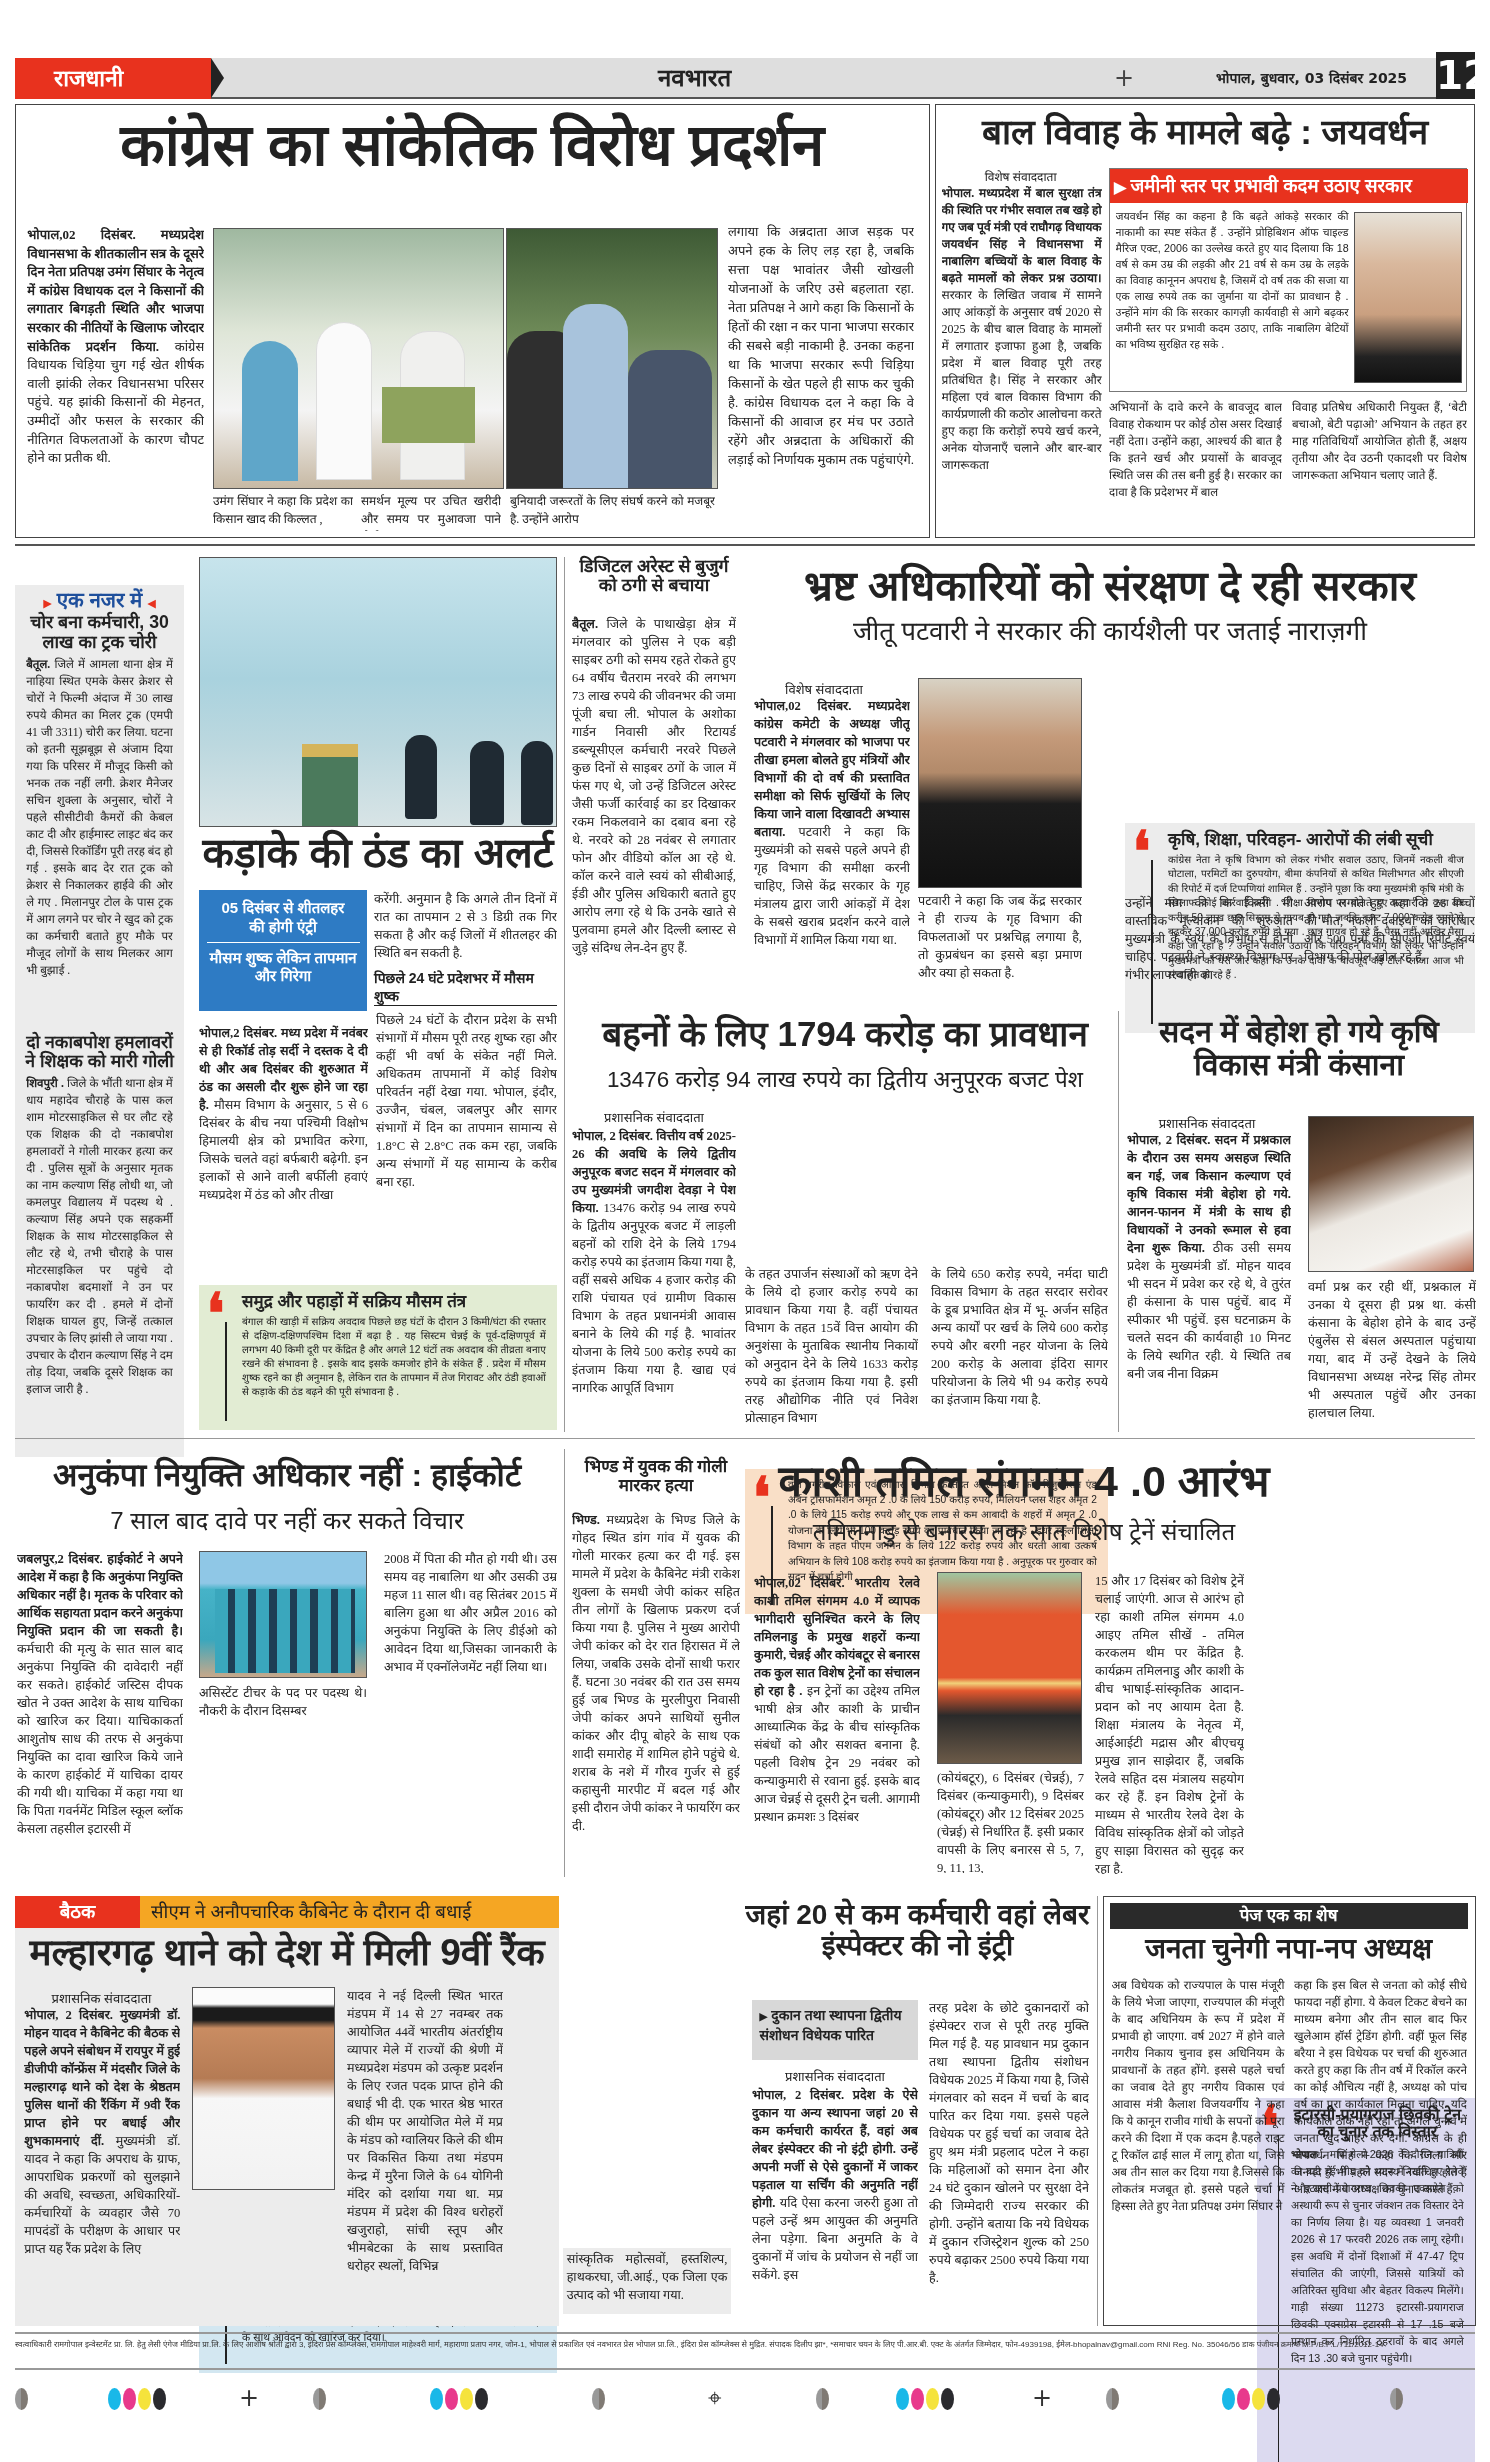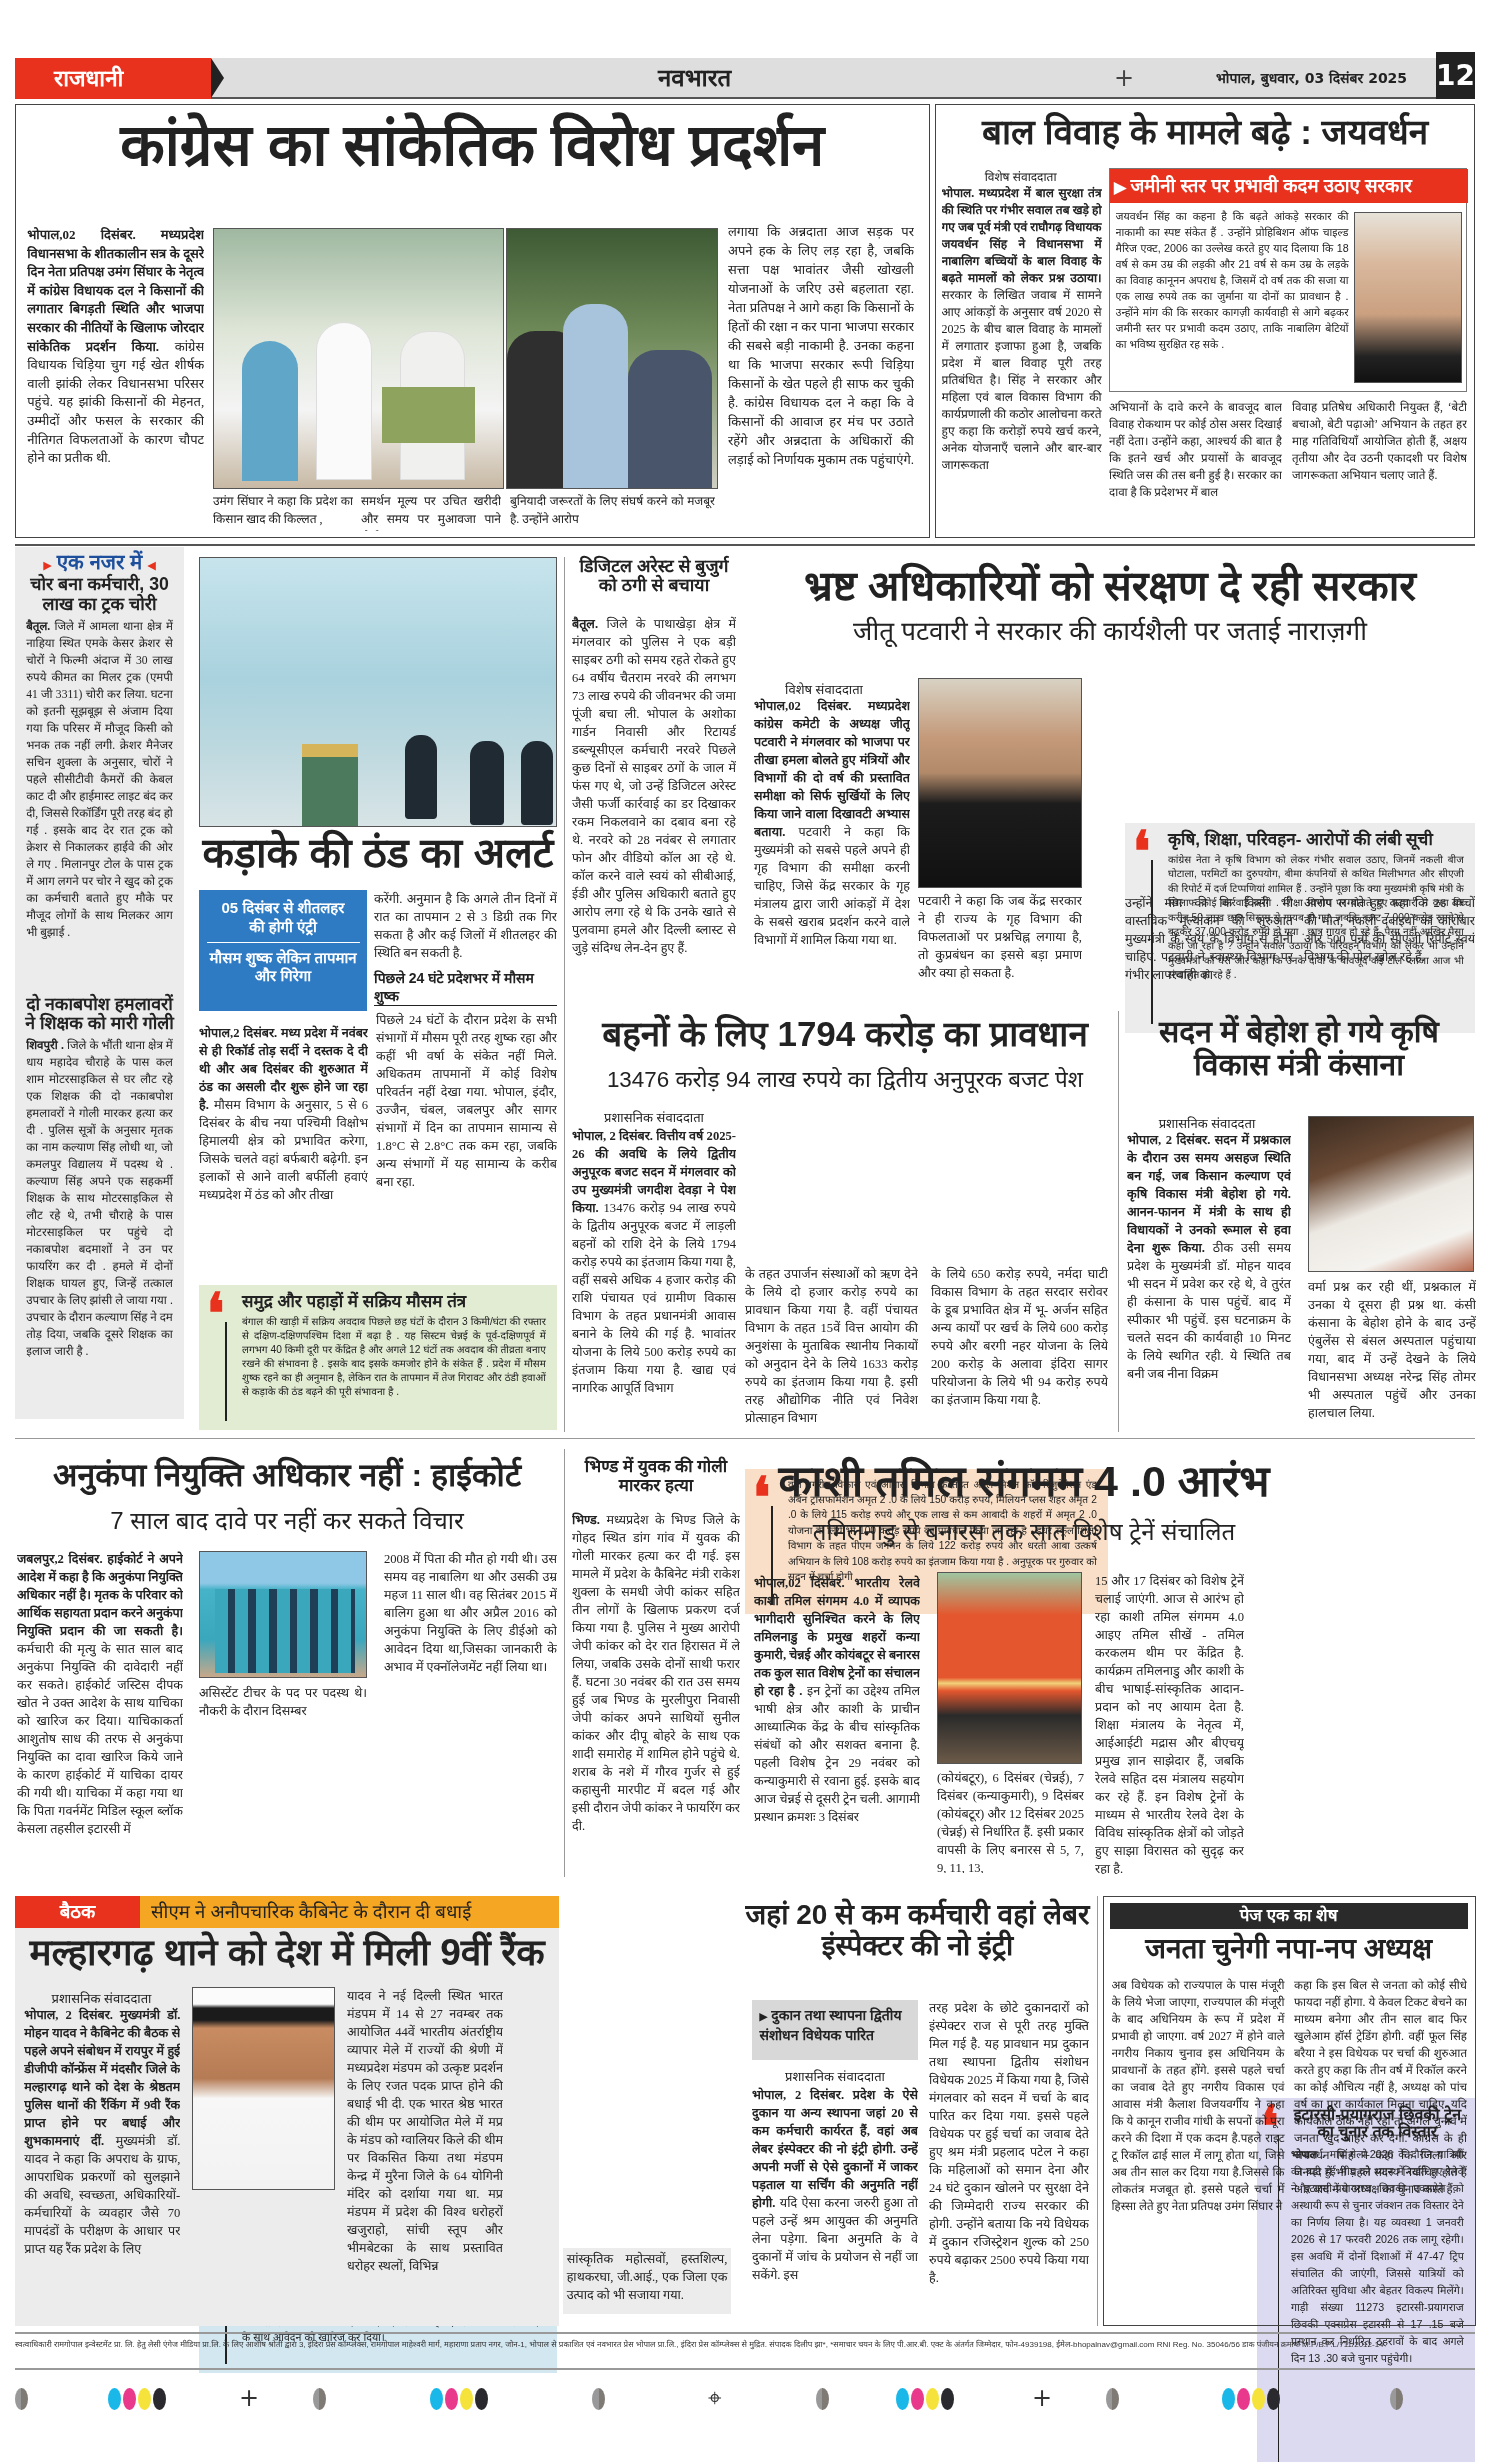--- a/index.html
+++ b/index.html
@@ -4,21 +4,21 @@
 <style>
 *{box-sizing:border-box;margin:0;padding:0}
 body{width:1490px;height:2462px;background:#fff;font-family:"DejaVu Sans",sans-serif;color:#222;position:relative;overflow:hidden}
 .abs{position:absolute}
 .hdr{left:15px;top:58px;width:1460px;height:41px;background:#dedede;border-bottom:2.8px solid #555}
 .hdr .sec{position:absolute;left:0;top:0;height:41px;width:196px;background:#e8321e;color:#fff;font-weight:bold;font-size:22.4px;line-height:41px;padding-left:39px}
 .hdr .sec:after{content:"";position:absolute;right:-13px;top:0;border-left:13px solid #222;border-top:20.5px solid transparent;border-bottom:20.5px solid transparent}
 .hdr .brand{position:absolute;left:643px;top:0;line-height:41px;font-size:24px;font-weight:bold;color:#222}
 .hdr .plus{position:absolute;left:1099px;top:0;line-height:41px;font-size:24px;color:#444}
 .hdr .date{position:absolute;left:1201px;top:0;line-height:41px;font-size:14px;font-weight:bold}
-.hdr .pg{position:absolute;right:0;top:-5.6px;width:39px;height:47px;background:#222;color:#fff;font-size:28px;font-weight:bold;text-align:right;line-height:47px}
+.hdr .pg{position:absolute;right:0;top:-5.6px;width:39px;height:47px;background:#222;color:#fff;font-size:39px;font-weight:bold;text-align:right;line-height:47px}
 .box{border:1.9px solid #444}
 .hl{font-family:"Liberation Sans",sans-serif;font-weight:bold;color:#222;line-height:1.1}
 .sub{font-family:"Liberation Sans",sans-serif;color:#222;line-height:1.15}
 .txt{font-family:"Liberation Serif",serif;font-size:12.6px;line-height:18px;color:#222;text-align:justify;overflow:hidden}
 .txt b{font-weight:bold}
 .byline{font-family:"Liberation Sans",sans-serif;font-weight:normal;font-size:13px;text-align:center}
 .photo{overflow:hidden;border:0.9px solid #555}
 .quote{position:relative;padding:7.5px 11.2px 7.5px 43px;overflow:hidden}
 .quote .q{position:absolute;left:7.5px;top:0;color:#e8321e;font-size:56px;font-weight:bold;line-height:56px;font-family:"DejaVu Serif",serif}
 .quote .bar{position:absolute;left:26px;top:37px;bottom:9.3px;width:1.9px;background:#222}
@@ -74,21 +74,21 @@
     <div style="position:absolute;left:3.7px;top:7.5px;color:#fff;font-size:17px">▶</div>
     <div class="txt" style="position:absolute;left:5.6px;top:39px;width:233px;height:179px;font-family:'Liberation Sans',sans-serif;font-size:10.7px;line-height:16px">जयवर्धन सिंह का कहना है कि बढ़ते आंकड़े सरकार की नाकामी का स्पष्ट संकेत हैं . उन्होंने प्रोहिबिशन ऑफ चाइल्ड मैरिज एक्ट, 2006 का उल्लेख करते हुए याद दिलाया कि 18 वर्ष से कम उम्र की लड़की और 21 वर्ष से कम उम्र के लड़के का विवाह कानूनन अपराध है, जिसमें दो वर्ष तक की सजा या एक लाख रुपये तक का जुर्माना या दोनों का प्रावधान है . उन्होंने मांग की कि सरकार कागज़ी कार्यवाही से आगे बढ़कर जमीनी स्तर पर प्रभावी कदम उठाए, ताकि नाबालिग बेटियों का भविष्य सुरक्षित रह सके .</div>
     <div class="photo" style="position:absolute;left:244px;top:43px;width:108px;height:171px;background:linear-gradient(180deg,#e7e2d8 0%,#d9b89d 30%,#caa080 60%,#222 85%,#111 100%)"></div>
   </div>
   <div class="abs txt" style="left:173px;top:294px;width:173px;height:130px;font-size:11.6px;line-height:17px">अभियानों के दावे करने के बावजूद बाल विवाह रोकथाम पर कोई ठोस असर दिखाई नहीं देता। उन्होंने कहा, आश्चर्य की बात है कि इतने खर्च और प्रयासों के बावजूद स्थिति जस की तस बनी हुई है। सरकार का दावा है कि प्रदेशभर में बाल</div>
   <div class="abs txt" style="left:356px;top:294px;width:175px;height:130px;font-size:11.6px;line-height:17px">विवाह प्रतिषेध अधिकारी नियुक्त हैं, ‘बेटी बचाओ, बेटी पढ़ाओ’ अभियान के तहत हर माह गतिविधियाँ आयोजित होती हैं, अक्षय तृतीया और देव उठनी एकादशी पर विशेष जागरूकता अभियान चलाए जाते हैं.</div>
 </div>
 
 <div class="abs hline" style="left:15px;top:544px;width:1460px"></div>
 
-<div class="abs" style="left:15px;top:547px;width:169px;height:872px;background:#ececec">
+<div class="abs" style="left:15px;top:585px;width:169px;height:872px;background:#ececec">
   <div style="text-align:center;padding-top:3.7px">
     <span style="color:#e8321e;font-size:11.2px">▶</span>
     <span class="hl" style="color:#1e4f9c;font-size:20.5px">एक नजर में</span>
     <span style="color:#e8321e;font-size:11.2px">◀</span>
   </div>
   <div class="hl" style="font-size:17.7px;text-align:center;padding:1.9px 7.5px">चोर बना कर्मचारी, 30 लाख का ट्रक चोरी</div>
   <div class="txt" style="padding:1.9px 11.2px;font-size:11.6px;line-height:17px;height:373px">
     <b>बैतूल.</b>
     <span>जिले में आमला थाना क्षेत्र में नाहिया स्थित एमके केसर क्रेशर से चोरों ने फिल्मी अंदाज में 30 लाख रुपये कीमत का मिलर ट्रक (एमपी 41 जी 3311) चोरी कर लिया. घटना को इतनी सूझबूझ से अंजाम दिया गया कि परिसर में मौजूद किसी को भनक तक नहीं लगी. क्रेशर मैनेजर सचिन शुक्ला के अनुसार, चोरों ने पहले सीसीटीवी कैमरों की केबल काट दी और हाईमास्ट लाइट बंद कर दी, जिससे रिकॉर्डिंग पूरी तरह बंद हो गई . इसके बाद देर रात ट्रक को क्रेशर से निकालकर हाईवे की ओर ले गए . मिलानपुर टोल के पास ट्रक में आग लगने पर चोर ने खुद को ट्रक का कर्मचारी बताते हुए मौके पर मौजूद लोगों के साथ मिलकर आग भी बुझाई .</span>
   </div>

